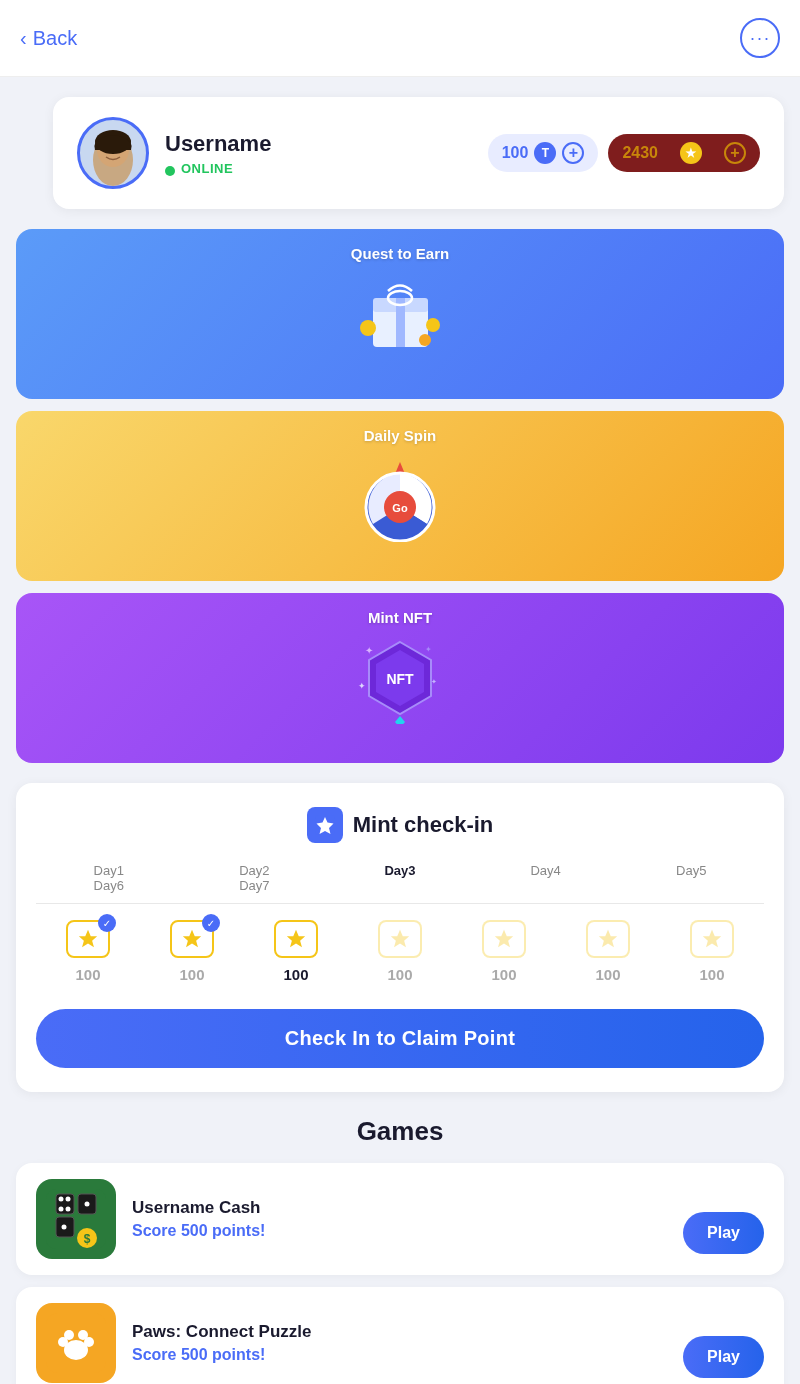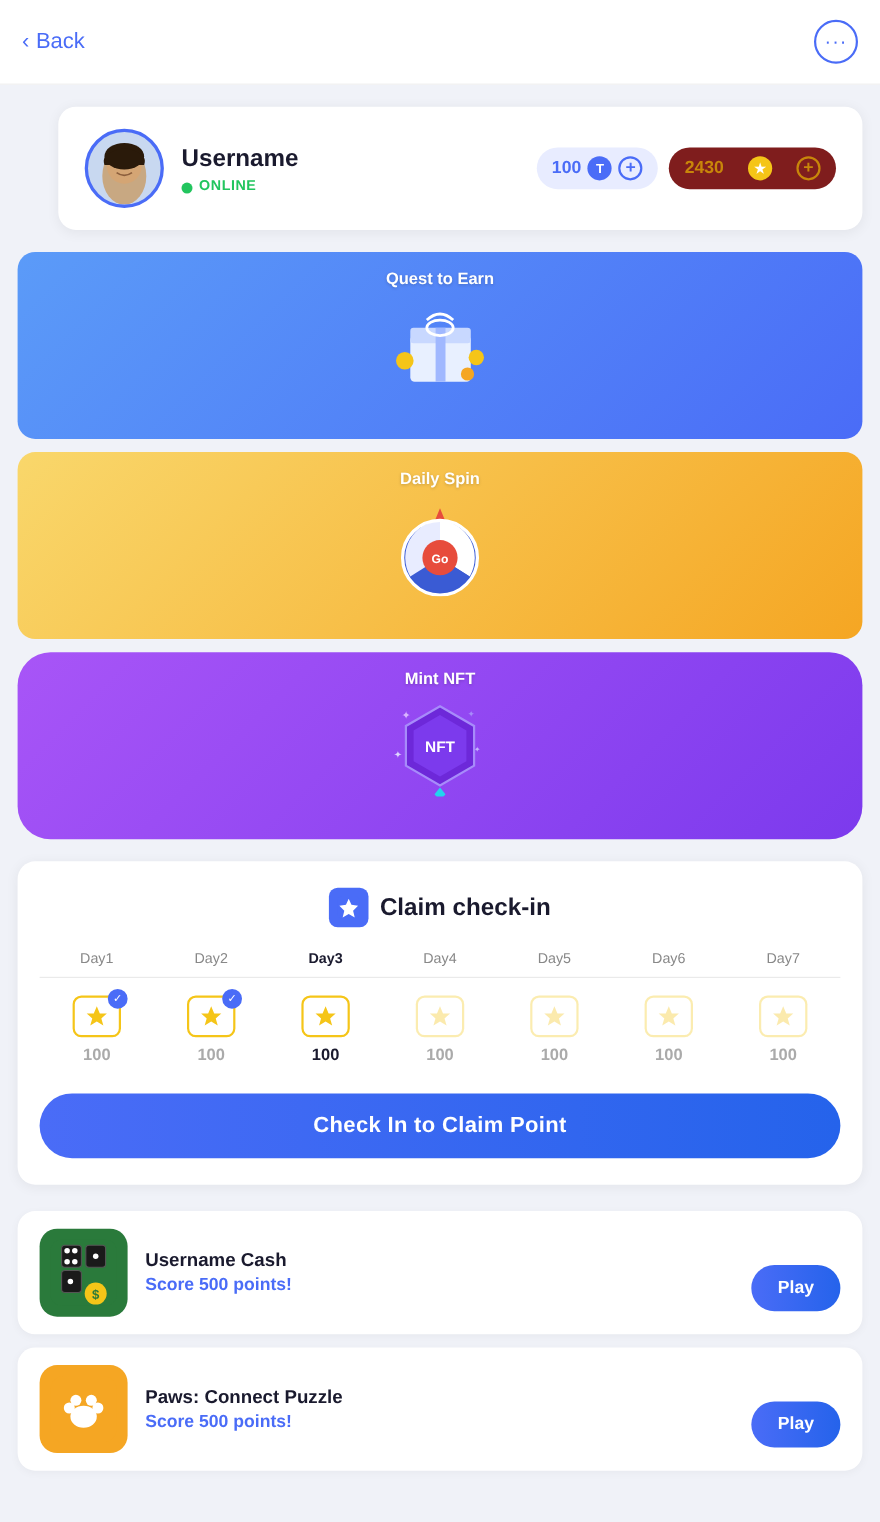--- a/index.html
+++ b/index.html
@@ -190,21 +190,20 @@
       position: relative;
     }
     .feature-card.quest {
       background: linear-gradient(135deg, #5b9bf8 0%, #4a6cf7 100%);
     }
     .feature-card.spin {
       background: linear-gradient(135deg, #f9d76b 0%, #f5a623 100%);
     }
     .feature-card.nft {
       background: linear-gradient(135deg, #a855f7 0%, #7c3aed 100%);
-      border-radius: 30px;
     }
     .feature-label {
       color: #fff;
       font-size: 15px;
       font-weight: 700;
       text-align: center;
       z-index: 2;
       text-shadow: 0 1px 3px rgba(0,0,0,0.2);
     }
     .feature-img {
@@ -238,21 +237,21 @@
     }
     .checkin-title {
       font-size: 22px;
       font-weight: 700;
       color: #1a1a2e;
     }
 
     
     .day-labels {
       display: grid;
-      grid-template-columns: repeat(7, 1fr);
+      grid-template-columns: repeat(5, 1fr);
       text-align: center;
       margin-bottom: 10px;
     }
     .day-label {
       font-size: 13px;
       color: #888;
       font-weight: 500;
     }
     .day-label.active {
       font-weight: 700;
@@ -528,21 +527,21 @@
   </div>
 
   <div class="checkin-card">
     <div class="checkin-header">
       <div class="checkin-icon">
         <svg width="22" height="22" viewBox="0 0 22 22">
           <rect x="1" y="1" width="20" height="20" rx="4" fill="#4a6cf7"></rect>
           <polygon points="11,3 13.5,8.5 19.5,9.5 15,14 16.5,20 11,17 5.5,20 7,14 2.5,9.5 8.5,8.5" fill="#fff"></polygon>
         </svg>
       </div>
-      <span class="checkin-title">Claim check-in</span>
+      <span class="checkin-title">Mint check-in</span>
     </div>
 
     
     <div class="day-labels">
       <span class="day-label">Day1</span>
       <span class="day-label">Day2</span>
       <span class="day-label active">Day3</span>
       <span class="day-label">Day4</span>
       <span class="day-label">Day5</span>
       <span class="day-label">Day6</span>
@@ -617,20 +616,21 @@
         </div>
         <span class="star-val">100</span>
       </div>
 
     </div>
 
     <button class="checkin-btn">Check In to Claim Point</button>
   </div>
 
   <div class="games-section">
+    <div class="games-title">Games</div>
 
     <div class="game-card">
       <div class="game-thumb domino">
         <svg width="70" height="70" viewBox="0 0 70 70">
           <rect x="5" y="5" width="60" height="60" rx="10" fill="#2a7a3b"></rect>
 
           <rect x="15" y="10" width="18" height="20" rx="3" fill="#1a1a1a" stroke="#555" stroke-width="1"></rect>
           <circle cx="20" cy="15" r="2.5" fill="#fff"></circle>
           <circle cx="27" cy="15" r="2.5" fill="#fff"></circle>
           <circle cx="20" cy="25" r="2.5" fill="#fff"></circle>

